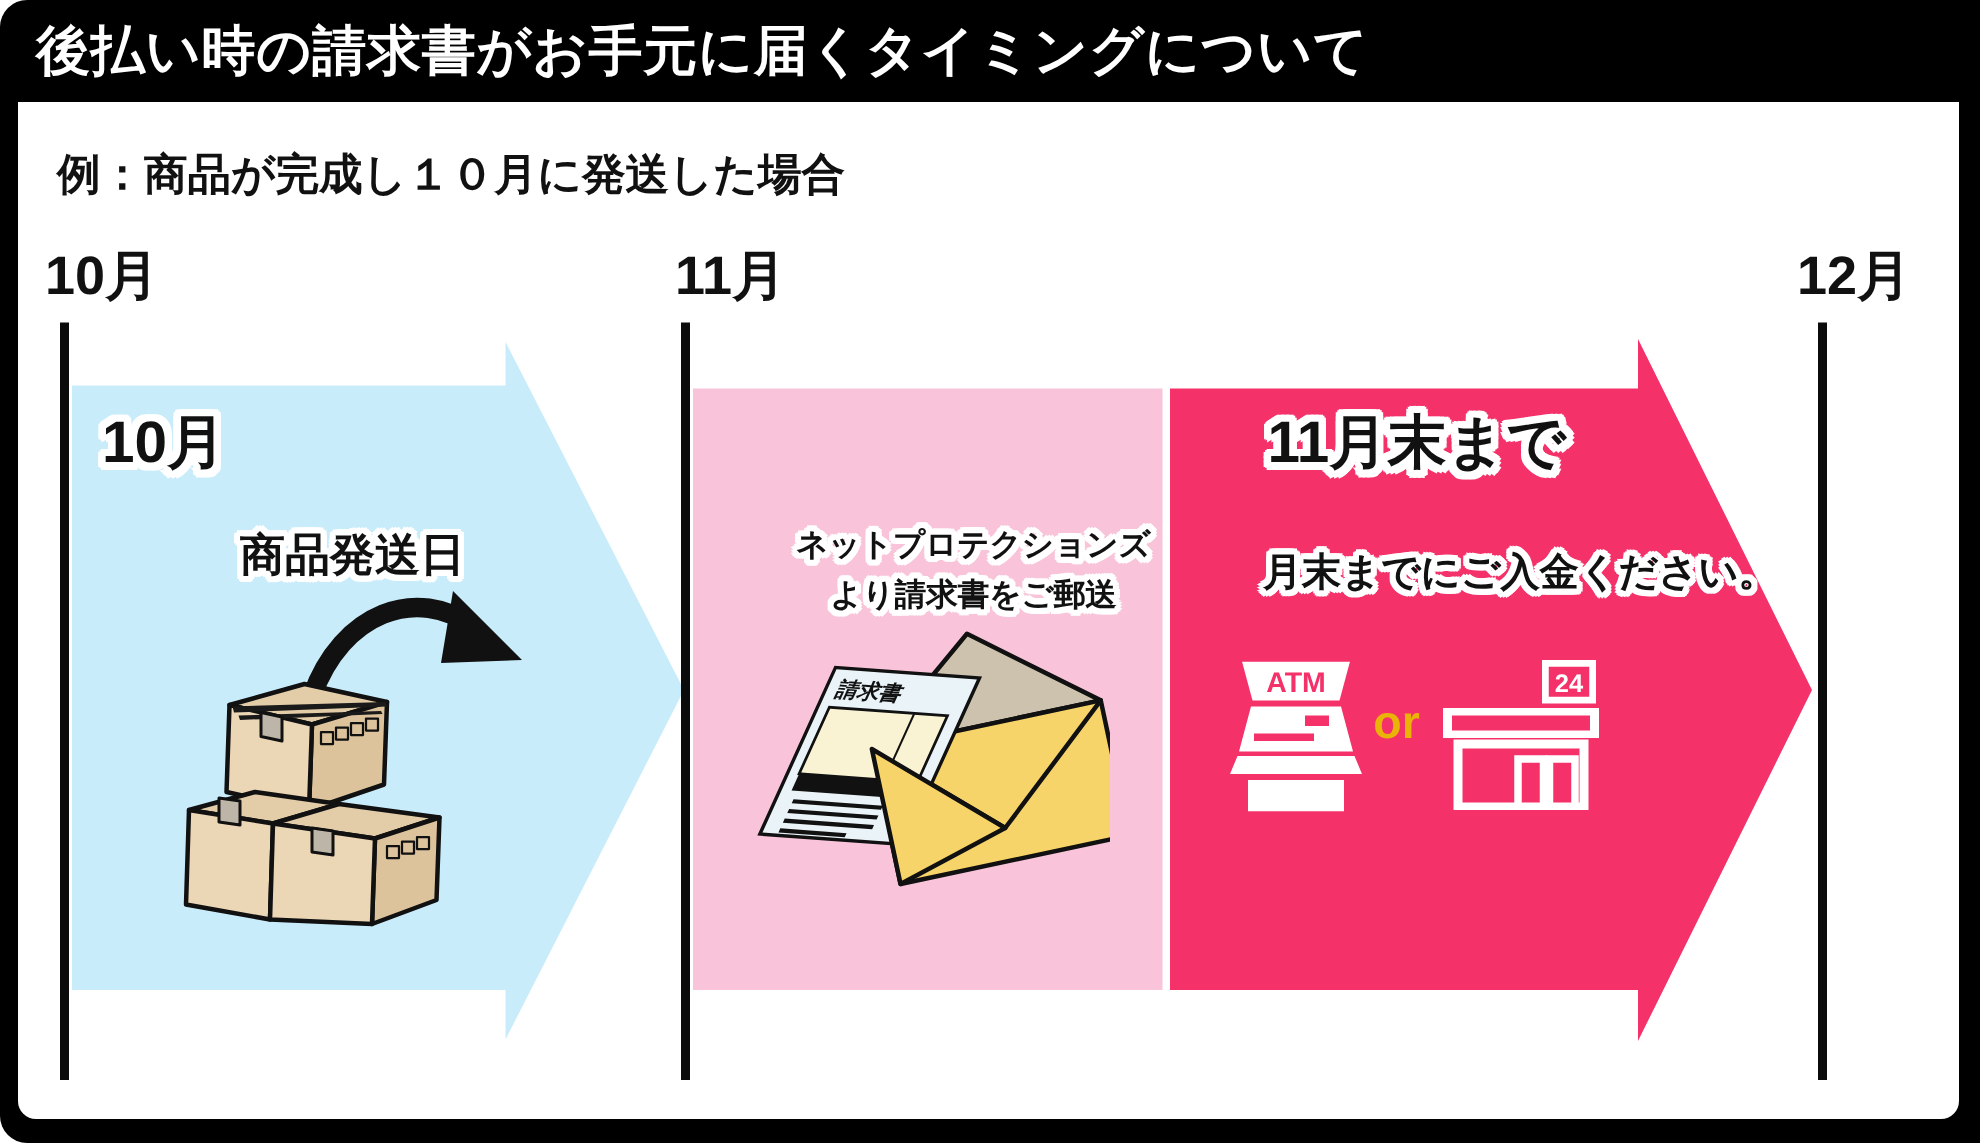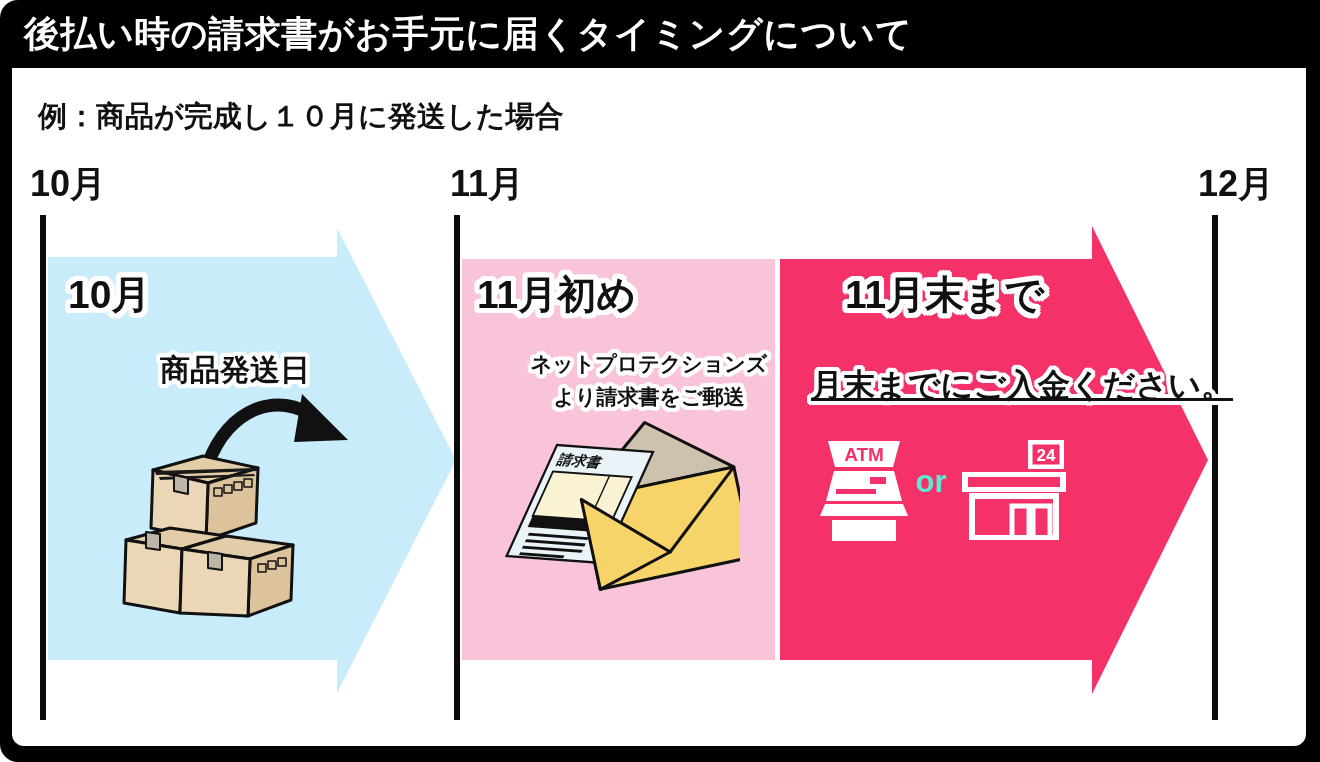--- a/index.html
+++ b/index.html
@@ -30,22 +30,22 @@
     text-shadow:
       -3px -3px 0 #fff, 3px -3px 0 #fff, -3px 3px 0 #fff, 3px 3px 0 #fff,
       -4px 0 0 #fff, 4px 0 0 #fff, 0 -4px 0 #fff, 0 4px 0 #fff,
       -2px -4px 0 #fff, 2px 4px 0 #fff, 4px -2px 0 #fff, -4px 2px 0 #fff,
       2px -4px 0 #fff, -2px 4px 0 #fff, 4px 2px 0 #fff, -4px -2px 0 #fff;
     margin-left: 39px;
   }
   .h1{left:68px;} .h2{left:477px;} .h3{left:801px;margin-left:44px;}
   .desc1{left:121px;top:350px;font-size:30px;white-space:nowrap;}
   .desc2{left:478px;top:347px;width:264px;font-size:21px;line-height:33px;text-align:center;}
-  .desc3{left:772px;top:364px;font-size:32px;white-space:nowrap;text-decoration:underline;}
-  .or{left:903px;top:464px;width:56px;text-align:center;font-size:31px;color:#5eead4;}
+  .desc3{left:803px;top:364px;font-size:26px;white-space:nowrap;}
+  .or{left:903px;top:464px;width:56px;text-align:center;font-size:31px;color:#eab308;}
   svg{display:block;}
   svg text{font-family:"Liberation Sans","DejaVu Sans",sans-serif;font-weight:bold;}
 </style>
 </head>
 <body>
 
 <div class="canvas">
 
   <div class="abs title">後払い時の請求書がお手元に届くタイミングについて</div>
 
@@ -61,21 +61,20 @@
     <polygon points="48,257 337,257 337,228 456,460 337,693 337,660 48,660" fill="#C9ECFB"></polygon>
     <polygon points="462,259 775,259 775,660 462,660" fill="#F9C4D9"></polygon>
     <polygon points="780,259 1092,259 1092,226 1208,460 1092,694 1092,660 780,660" fill="#F53169"></polygon>
   </svg>
 
   <div class="abs tick t1"></div>
   <div class="abs tick t2"></div>
   <div class="abs tick t3"></div>
 
   <div class="abs heading ow h1">10月</div>
-  <div class="abs heading ow h2">11月初め</div>
   <div class="abs heading ow h3">11月末まで</div>
 
   <div class="abs desc1 ow3">商品発送日</div>
   <div class="abs desc2 ow3">
     <div>ネットプロテクションズ</div>
     <div>より請求書をご郵送</div>
   </div>
   <div class="abs desc3 ow3">月末までにご入金ください。</div>
 
   <svg class="abs" style="left:200px;top:390px;" width="152" height="78" viewBox="0 0 152 78">

